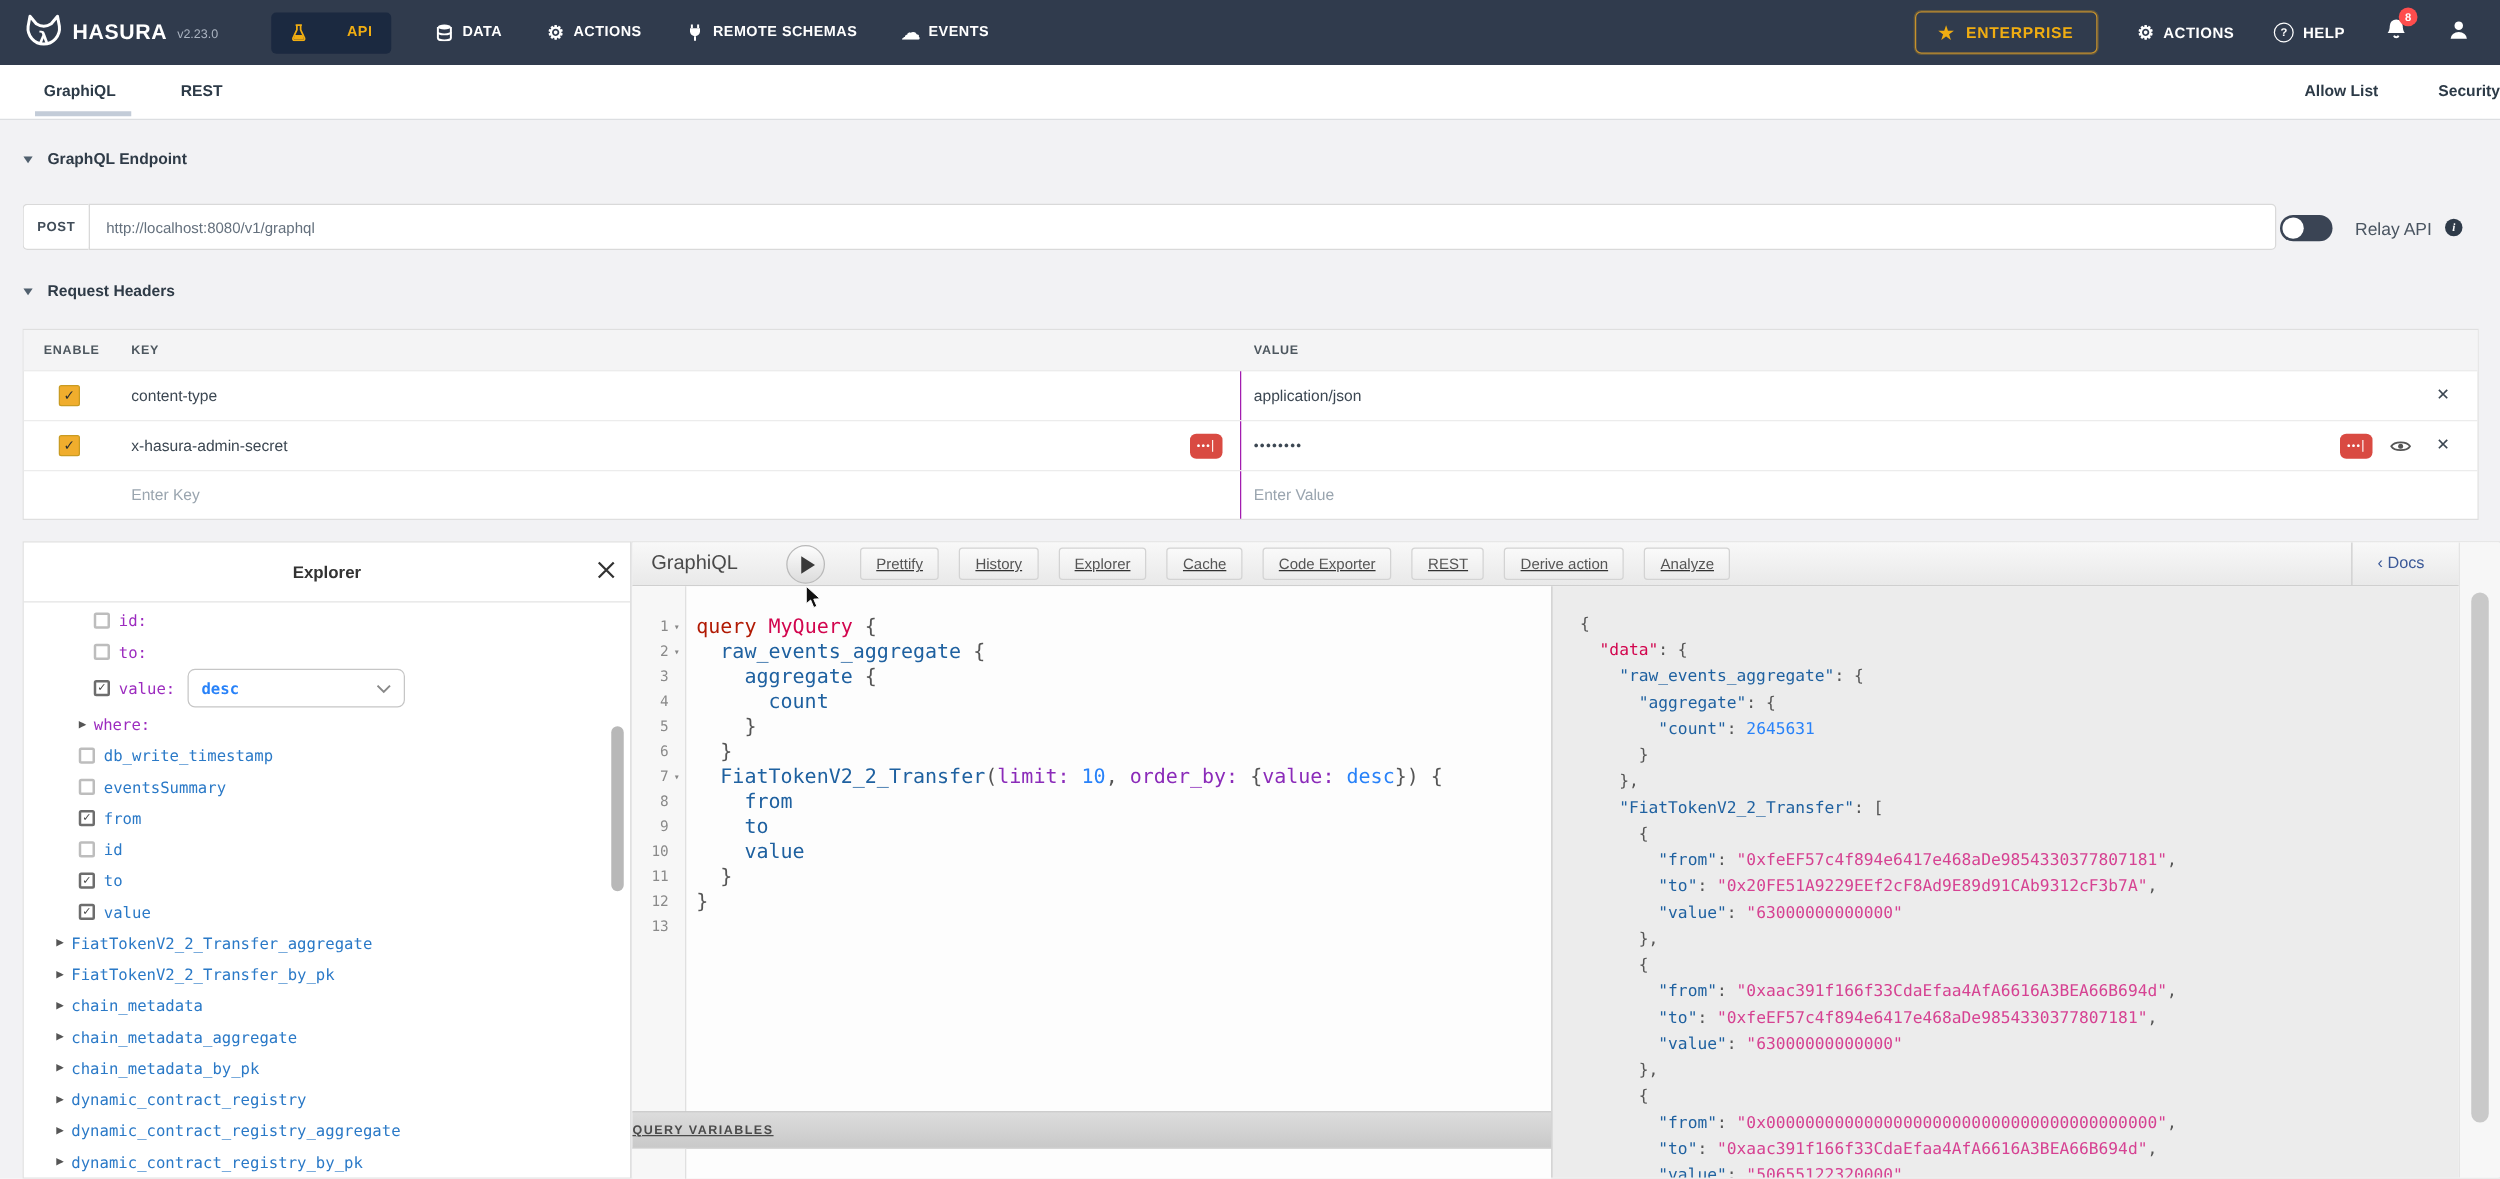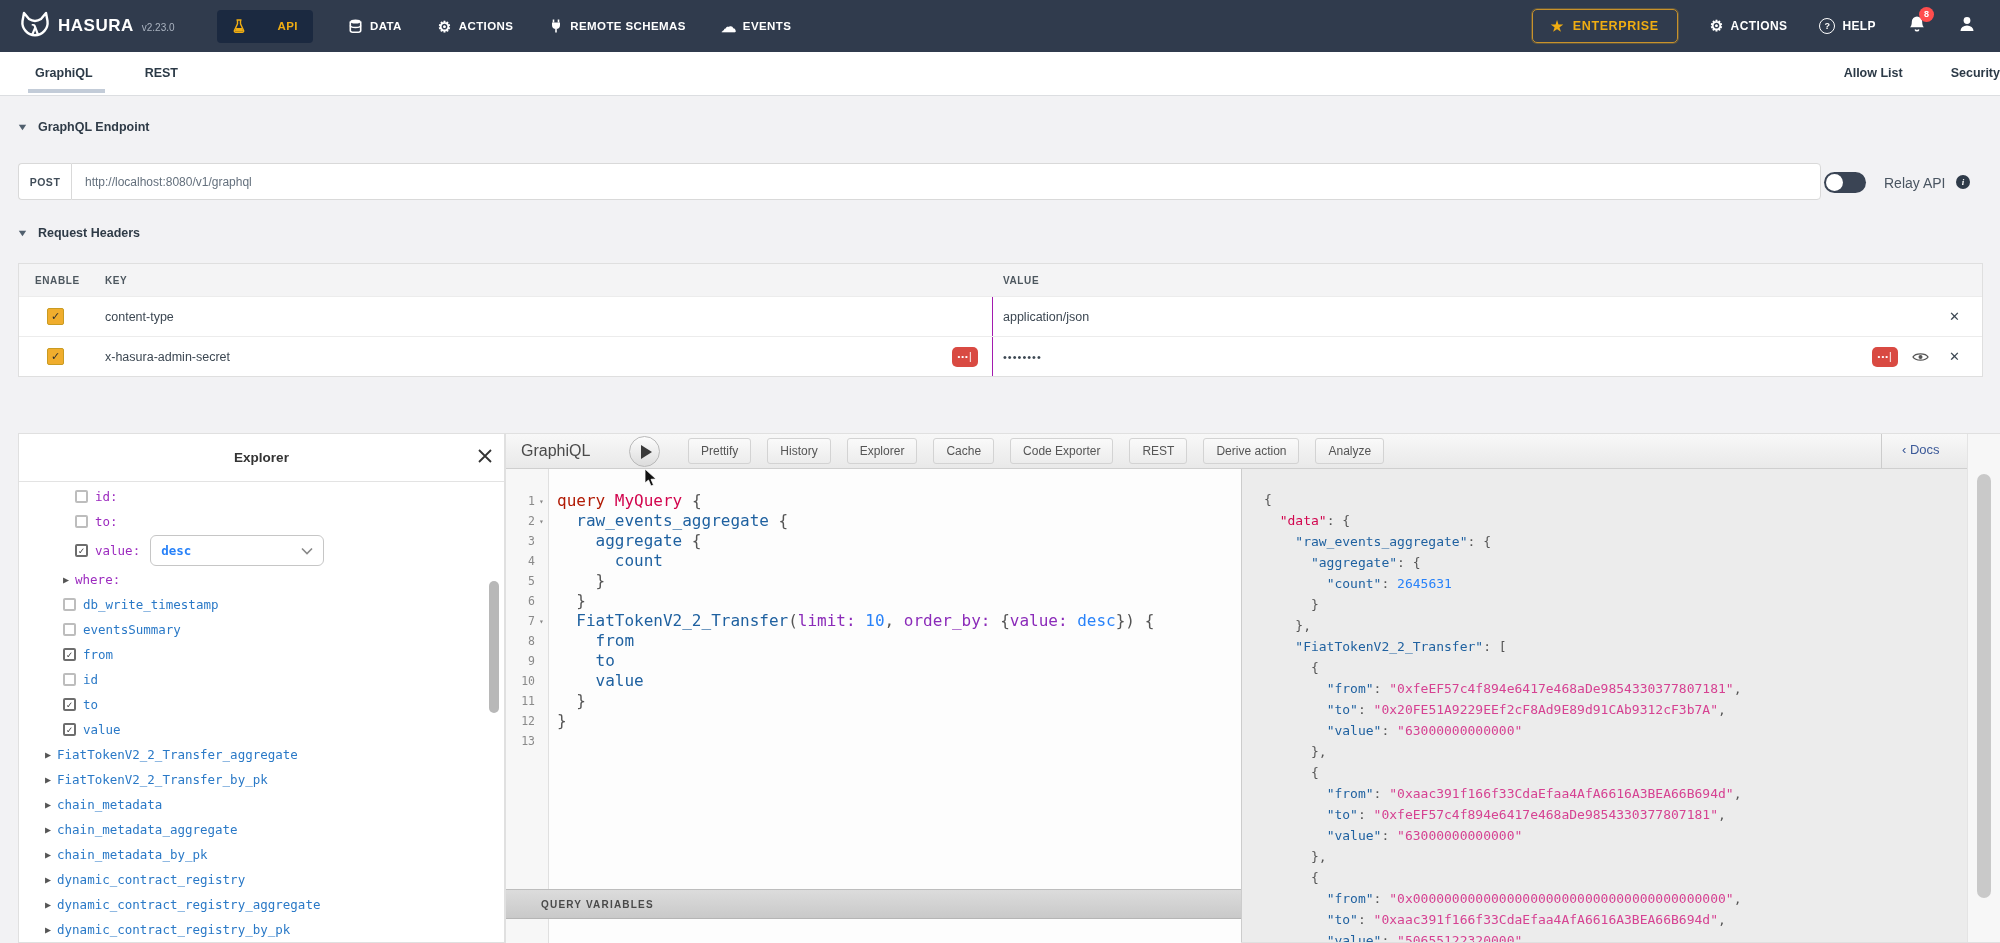--- a/index.html
+++ b/index.html
@@ -98,21 +98,21 @@
   .ex-scroll{position:absolute;left:470px;top:147px;width:10px;height:132px;border-radius:5px;background:#b8b8b8;}
   
   .gql{position:absolute;left:505px;top:433px;width:1495px;height:510px;background:#fff;border:1px solid #e0e0e0;box-sizing:border-box;}
   .gql-toolbar{position:absolute;left:0;top:0;width:100%;height:35px;
     background:linear-gradient(#f8f8f8,#e9e9e9);border-bottom:1px solid #cfcfcf;box-sizing:border-box;}
   .gql-title{position:absolute;left:15px;top:8px;font-size:16px;color:#4a4a4a;}
   .play-btn{position:absolute;left:123px;top:2px;width:31px;height:31px;border-radius:50%;
     background:linear-gradient(#fdfdfd,#dcdcdc);border:1px solid #b9b9b9;box-sizing:border-box;cursor:pointer;}
   .play-tri{position:absolute;left:11px;top:8px;width:0;height:0;border-left:11px solid #3a3a3a;
     border-top:7px solid transparent;border-bottom:7px solid transparent;}
-  .tb-btns{position:absolute;left:182px;top:4px;display:flex;gap:16px;}
+  .tb-btns{position:absolute;left:182px;top:4px;display:flex;gap:16px;text-decoration:underline;}
   .tb-btn{height:26px;padding:0 12px;background:linear-gradient(#fafafa,#ececec);border:1px solid #d3d3d3;
     border-radius:3px;font-size:12px;color:#555;display:flex;align-items:center;cursor:pointer;
     font-family:"Liberation Sans",sans-serif;}
   .docs-div{position:absolute;left:1375px;top:0;width:1px;height:34px;background:#cccccc;}
   .docs-btn{position:absolute;left:1396px;top:8px;font-size:13px;color:var(--link-blue,#3B5998);cursor:pointer;}
   
   .editor{position:absolute;left:0;top:35px;width:735px;height:420px;background:#fdfdfd;}
   .gutter{position:absolute;left:0;top:0;width:43px;height:100%;background:#f7f7f7;border-right:1px solid #e0e0e0;
     box-sizing:border-box;padding-top:22px;}
   .gut-row{height:20px;display:flex;align-items:center;font-family:"DejaVu Sans Mono",monospace;
@@ -122,21 +122,21 @@
   .code{position:absolute;left:43px;top:0;right:0;height:100%;padding-top:22px;padding-left:8px;cursor:text;}
   .code-row{height:20px;white-space:pre;font-family:"DejaVu Sans Mono",monospace;font-size:16px;line-height:20px;}
   .sg-kw{color:var(--keyword,#B11A04);} .sg-def{color:var(--def,#D2054E);}
   .sg-prop{color:var(--property,#1F61A0);} .sg-attr{color:var(--attribute,#8B2BB9);}
   .sg-num{color:var(--number,#2882F9);} .sg-pl{color:var(--punct,#555);}
   .sg-key{color:var(--property,#1F61A0);} .sg-str{color:var(--string,#D64292);}
   
   .qv-bar{position:absolute;left:0;top:455px;width:735px;height:30px;
     background:linear-gradient(#dcdcdc,#c9c9c9);border-top:1px solid #bdbdbd;border-bottom:1px solid #b5b5b5;
     box-sizing:border-box;display:flex;align-items:center;cursor:row-resize;}
-  .qv-label{margin-left:35px;font-size:10px;font-weight:bold;letter-spacing:1.2px;color:#4a4a4a;}
+  .qv-label{font-size:10px;font-weight:bold;letter-spacing:1.2px;color:#4a4a4a;text-decoration:underline;}
   .qv-body{position:absolute;left:0;top:485px;width:735px;height:25px;background:#fdfdfd;}
   .qv-body .gut{position:absolute;left:0;top:0;width:43px;height:100%;background:#f7f7f7;border-right:1px solid #e0e0e0;box-sizing:border-box;}
   
   .response{position:absolute;left:735px;top:35px;width:726px;height:473px;background:#ececec;
     border-left:1px solid #cccccc;box-sizing:border-box;padding-top:20px;padding-left:22px;overflow:hidden;}
   .resp-row{height:21px;white-space:pre;font-family:"DejaVu Sans Mono",monospace;font-size:13px;line-height:21px;}
   .scroll-strip{position:absolute;left:1461px;top:0;width:33px;height:508px;background:#f7f7f7;border-left:1px solid #e4e4e4;}
   .page-thumb{position:absolute;left:9px;top:40px;width:14px;height:424px;border-radius:7px;background:#c9c9c9;}
   .cursor{position:absolute;left:644px;top:468px;z-index:50;}
 </style>
@@ -280,20 +280,29 @@
         <span class="spacer"></span>
         <span class="secret-badge">•••<span style="font-size:10px;">|</span></span>
         <span class="eye">
           <svg width="17" height="12" viewBox="0 0 17 12">
               <path d="M1 6 C3.5 1.8 13.5 1.8 16 6 C13.5 10.2 3.5 10.2 1 6z" fill="none" stroke="#555" stroke-width="1.4"></path>
               <circle cx="8.5" cy="6" r="2" fill="#555"></circle>
             </svg>
         </span>
         <span class="row-x">✕</span>
       </div>
+    </div>
+    <div class="hdr-row" style="height:38px;">
+      <div class="col-enable"></div>
+      <div class="col-key">
+          <span class="placeholder">Enter Key</span>
+        </div>
+      <div class="col-value">
+          <span class="placeholder">Enter Value</span>
+        </div>
     </div>
   </div>
 
   <div class="explorer">
     <div class="explorer-head">
       <span class="explorer-title">Explorer</span>
       <span class="explorer-close">
         <svg width="18" height="18" viewBox="0 0 18 18">
             <path d="M3 3 L15 15 M15 3 L3 15" stroke="#333" stroke-width="1.8"></path>
           </svg>

